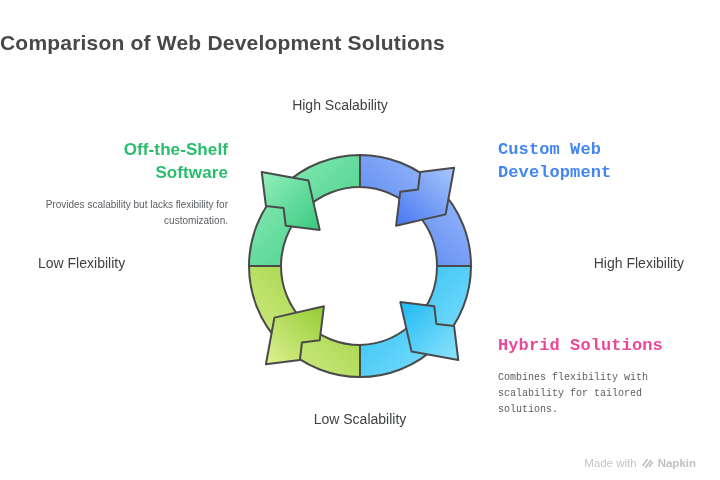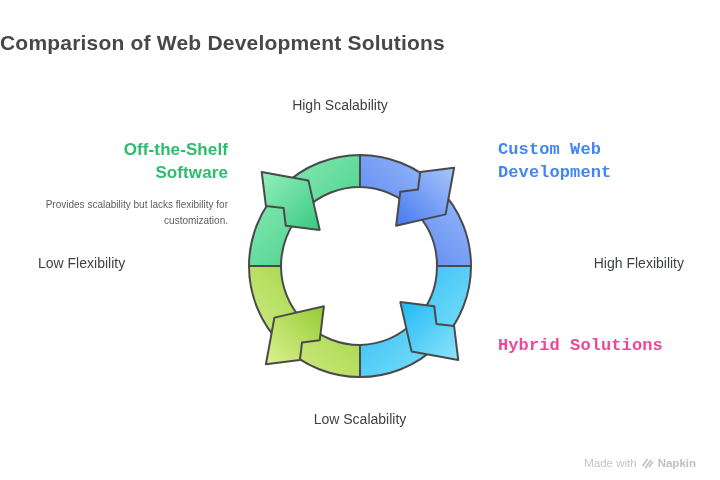--- a/index.html
+++ b/index.html
@@ -140,20 +140,21 @@
 
   <div class="card top right">
     <h2 class="hl-blue">Custom Web Development</h2>
   </div>
 
   <div class="card bottom left">
   </div>
 
   <div class="card bottom right">
     <h2 class="hl-cyan">Hybrid Solutions</h2>
+    <p>Combines flexibility with scalability for tailored solutions.</p>
   </div>
 
   <div class="watermark">
     <span>Made with</span>
     <svg class="napkin-icon" width="13" height="12" viewBox="0 0 13 12">
       <g stroke="#c0c0c0" stroke-width="1.7" stroke-linecap="round" fill="none">
         <path d="M2,8.6 L6.2,2.6"></path>
         <path d="M4.6,10.4 L9.6,3.4"></path>
         <path d="M8.4,9.4 L11.4,5.2"></path>
       </g>

